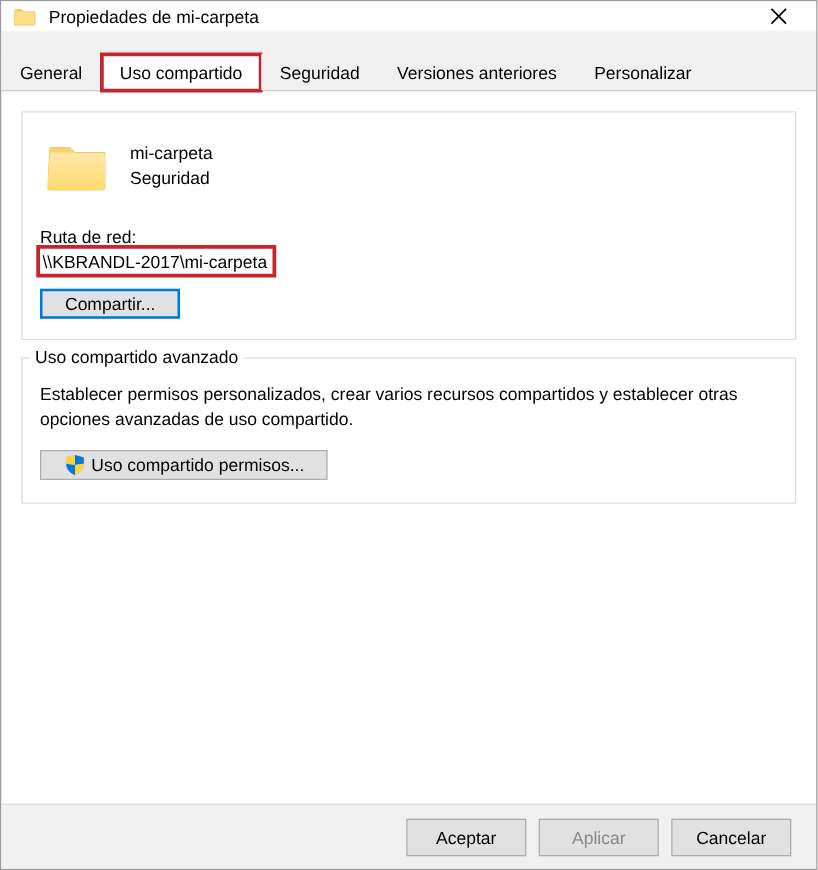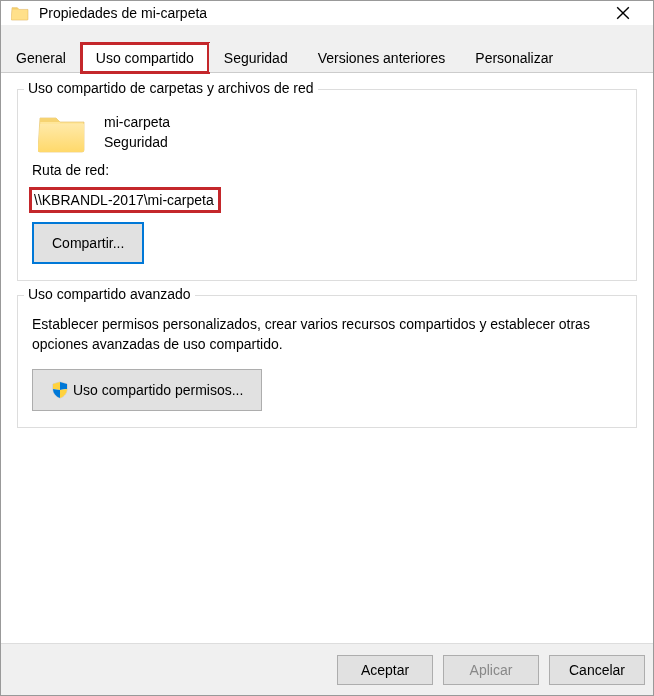--- a/index.html
+++ b/index.html
@@ -86,37 +86,37 @@
       background: #fff;
       padding: 0 4px;
       position: absolute;
       top: -10px;
       left: 6px;
     }
     .folder-row {
       display: flex;
       align-items: center;
       margin-top: 10px;
-      margin-bottom: 8px;
+      margin-bottom: 27px;
     }
     .big-folder-icon {
       width: 48px;
       height: 42px;
       margin-right: 18px;
       margin-left: 6px;
     }
     .folder-info {
       font-size: 14px;
       line-height: 1.4;
       color: #000;
     }
     .section-label {
       font-size: 14px;
       color: #000;
-      margin-bottom: 12px;
+      margin-bottom: 2px;
     }
     .net-path {
       font-size: 14px;
       color: #000;
       padding: 2px 4px 2px 2px;
       display: inline-block;
     }
     .net-path.highlighted {
       outline: 3px solid #c4272b;
       outline-offset: 0;
@@ -124,21 +124,21 @@
     }
     .btn {
       font-size: 14px;
       color: #000;
       background: #e1e1e1;
       border: 1px solid #adadad;
       padding: 4px 18px;
       cursor: pointer;
       display: inline-flex;
       align-items: center;
-      height: 42px;
+      height: 24px;
     }
     .btn.default-btn {
       border: 2px solid #0078d7;
     }
     .adv-text {
       font-size: 14px;
       color: #000;
       margin-top: 6px;
       margin-bottom: 14px;
       line-height: 1.45;
@@ -151,21 +151,21 @@
     }
     .footer {
       position: absolute;
       bottom: 0;
       left: 0;
       right: 0;
       height: 52px;
       display: flex;
       align-items: center;
       justify-content: flex-end;
-      padding: 0 8px;
+      padding: 0 20px;
       gap: 10px;
       border-top: 1px solid #ddd;
       background: #f0f0f0;
     }
     .footer .btn {
       min-width: 96px;
       justify-content: center;
       height: 30px;
     }
     .btn.disabled {
@@ -196,21 +196,20 @@
   <div class="tab">General</div>
   <div class="tab active highlighted">Uso compartido</div>
   <div class="tab">Seguridad</div>
   <div class="tab">Versiones anteriores</div>
   <div class="tab">Personalizar</div>
 </div>
 
 <div class="content">
 
   <div class="groupbox">
-    <span class="groupbox-title">Uso compartido de carpetas y archivos de red</span>
 
     <div class="folder-row">
       <span class="big-folder-icon">
         <svg viewBox="0 0 48 42" width="48" height="42">
           <path d="M2 6 h16 l4 4 h24 v28 a2 2 0 0 1 -2 2 h-42 a2 2 0 0 1 -2 -2 z" fill="#ffe699" stroke="#e0bb5a" stroke-width="0.6"></path>
           <path d="M2 6 h16 l4 4 h-20 z" fill="#f6d372"></path>
           <path d="M2 12 h44 v26 a2 2 0 0 1 -2 2 h-42 a2 2 0 0 1 -2 -2 z" fill="url(#g1)"></path>
           <defs>
             <linearGradient id="g1" x1="0" y1="0" x2="0" y2="1">
               <stop offset="0" stop-color="#ffe9a8"></stop>

